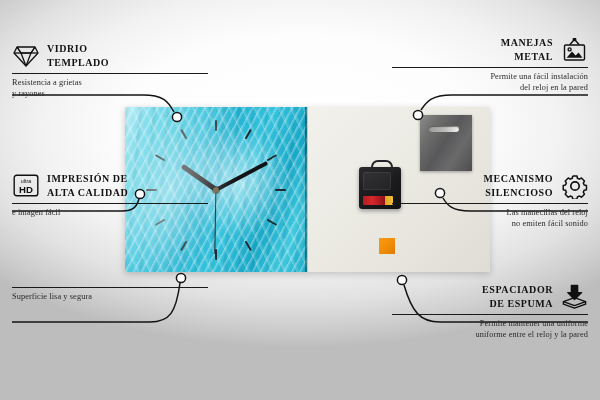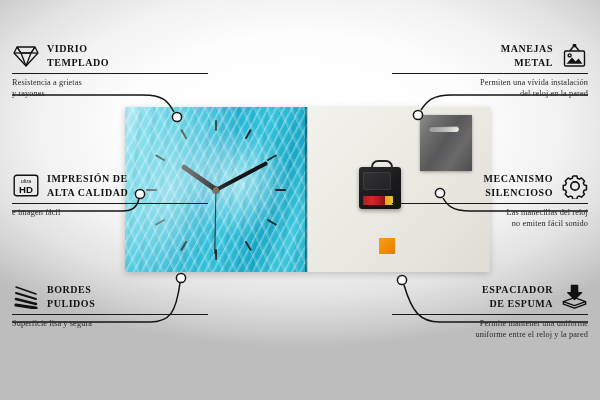--- a/index.html
+++ b/index.html
@@ -211,61 +211,45 @@
       <div>
         <div class="co-title">IMPRESIÓN DE</div>
         <div class="co-title">ALTA CALIDAD</div>
       </div>
     </div>
     <div class="co-rule"></div>
     <div class="co-sub">e imagen fácil</div>
   </div>
 
   <div class="callout left" style="top:283px">
-    <div class="co-head">
-      <span class="co-icon">
-        <svg width="26" height="24" viewBox="0 0 26 24">
-            <g stroke="#111" stroke-linecap="round">
-              <line x1="3" y1="2" x2="23" y2="9" stroke-width="1.5"></line>
-              <line x1="3" y1="8" x2="23" y2="14" stroke-width="2"></line>
-              <line x1="3" y1="14" x2="23" y2="19" stroke-width="2.6"></line>
-              <line x1="3" y1="20" x2="23" y2="23" stroke-width="3.2"></line>
-            </g>
-          </svg>
-      </span>
-      <div>
-        <div class="co-title">BORDES</div>
-        <div class="co-title">PULIDOS</div>
-      </div>
-    </div>
     <div class="co-rule"></div>
     <div class="co-sub">Superficie lisa y segura</div>
     <div class="co-sub"></div>
   </div>
 
-  <div class="callout right" style="top:42px">
+  <div class="callout right" style="top:36px">
     <div class="co-head">
       <div>
         <div class="co-title">MANEJAS</div>
         <div class="co-title">METAL</div>
       </div>
       <span class="co-icon">
         <svg width="27" height="24" viewBox="0 0 27 24">
             <g fill="none" stroke="#111" stroke-width="1.4" stroke-linejoin="round">
               <rect x="3.5" y="7" width="20" height="15" rx="1.2"></rect>
               <path d="M13.5 1.2 L8.8 6.8 M13.5 1.2 L18.2 6.8"></path>
               <circle cx="13.5" cy="1.4" r="1.2" fill="#111"></circle>
               <path d="M5.6 19.8 L11 13.6 L14.6 17.6 L17.6 14.4 L21.4 19.8 Z" fill="#111" stroke="none"></path>
               <circle cx="8.6" cy="11.4" r="1.5"></circle>
             </g>
           </svg>
       </span>
     </div>
     <div class="co-rule"></div>
-    <div class="co-sub">Permiten una vívida instalación</div>
+    <div class="co-sub">Permite una fácil instalación</div>
     <div class="co-sub">del reloj en la pared</div>
   </div>
 
   <div class="callout right" style="top:172px">
     <div class="co-head">
       <div>
         <div class="co-title">MECANISMO</div>
         <div class="co-title">SILENCIOSO</div>
       </div>
       <span class="co-icon">

